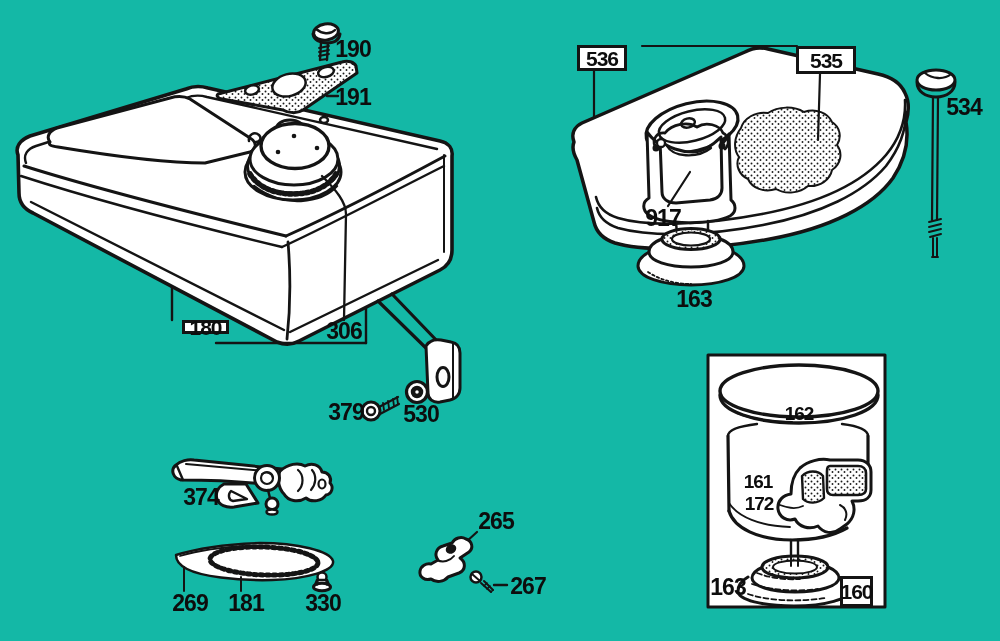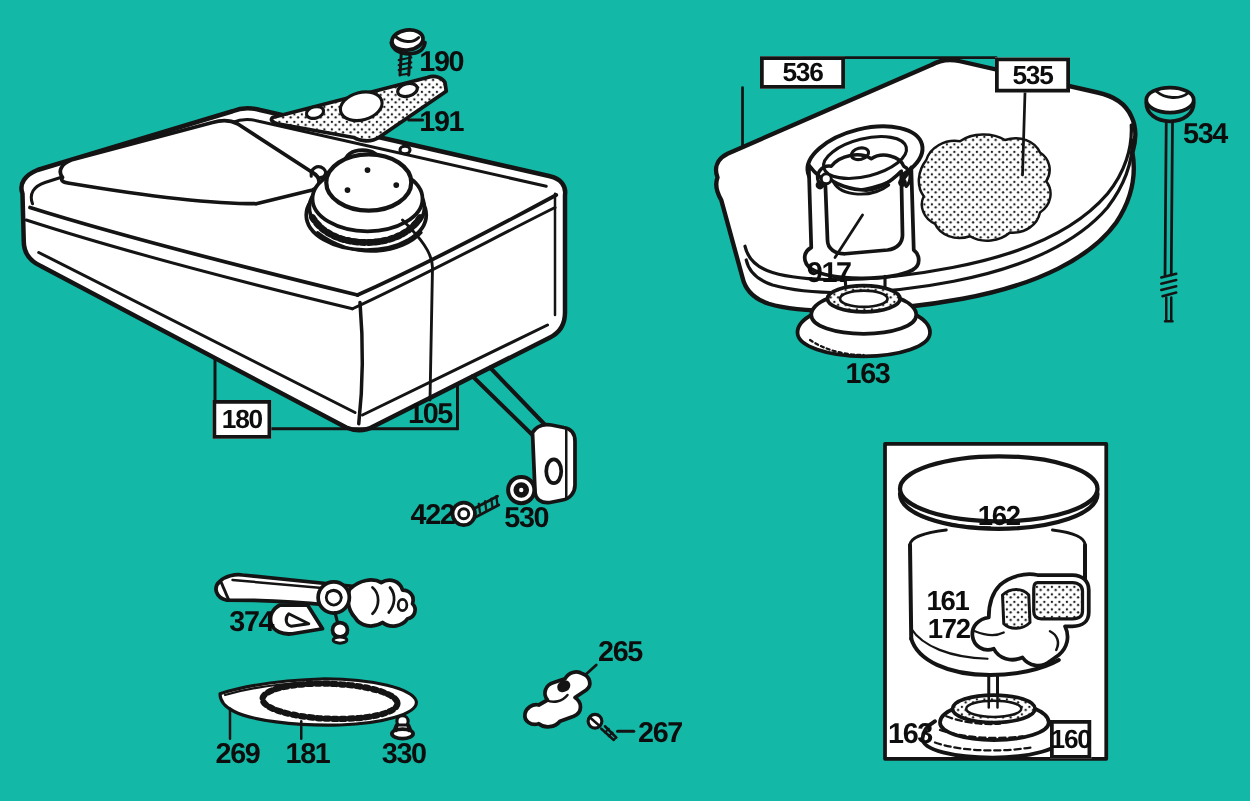--- a/index.html
+++ b/index.html
@@ -1,21 +1,21 @@
 <!DOCTYPE html>
 <html><head>
 <meta charset="utf-8">
 <style>
   html,body{margin:0;padding:0;background:#fff;}
   .stage{position:relative;width:1000px;height:641px;background:#14b8a6;overflow:hidden;
          font-family:"Liberation Sans","DejaVu Sans",sans-serif;}
   .stage svg{position:absolute;left:0;top:0;}
   .lbl{position:absolute;transform:translate(-50%,-50%);color:#0d0d0d;font-weight:700;
        font-size:23px;letter-spacing:-1px;white-space:nowrap;line-height:1;}
-  .lbl.small{font-size:22px;}
+  .lbl.small{font-size:19px;}
   .boxedlbl{position:absolute;transform:none;display:flex;align-items:center;justify-content:center;
        color:#0d0d0d;font-weight:700;font-size:21px;letter-spacing:-1px;line-height:1;
        border:3px solid #141414;background:#fff;box-sizing:border-box;}
 </style>
 </head>
 <body>
 
 <div class="stage">
 
 <svg width="1000" height="641" viewBox="0 0 1000 641">
@@ -223,31 +223,31 @@
       <path d="M 791,556 L 791,566 M 798,556 L 798,566" stroke-width="2"></path>
       <path d="M 757,573 C 770,578 785,580 800,579" stroke-width="1.8" stroke-dasharray="5,3"></path>
       <path d="M 752,584 C 770,590 795,592 818,589" stroke-width="1.8" stroke-dasharray="5,3"></path>
       <path d="M 748,594 C 768,601 800,602 825,598" stroke-width="1.8" stroke-dasharray="5,3"></path>
     </g>
   </g>
 </svg>
 
   <span class="lbl" style="left:353px;top:49px">190</span>
   <span class="lbl" style="left:353px;top:97px">191</span>
-  <span class="boxedlbl" style="left:170px;top:320px;width:47px;height:31px">180</span>
-  <span class="lbl" style="left:344px;top:331px">105</span>
-  <span class="lbl" style="left:346px;top:412px">422</span>
+  <span class="boxedlbl" style="left:182px;top:320px;width:47px;height:14px">180</span>
+  <span class="lbl" style="left:344px;top:331px">306</span>
+  <span class="lbl" style="left:346px;top:412px">379</span>
   <span class="lbl" style="left:421px;top:414px">530</span>
   <span class="lbl" style="left:201px;top:497px">374</span>
   <span class="lbl" style="left:190px;top:603px">269</span>
   <span class="lbl" style="left:246px;top:603px">181</span>
   <span class="lbl" style="left:323px;top:603px">330</span>
   <span class="lbl" style="left:496px;top:521px">265</span>
   <span class="lbl" style="left:528px;top:586px">267</span>
-  <span class="boxedlbl" style="left:608px;top:45px;width:68px;height:26px">536</span>
+  <span class="boxedlbl" style="left:577px;top:45px;width:50px;height:26px">536</span>
   <span class="boxedlbl" style="left:796px;top:46px;width:60px;height:28px">535</span>
   <span class="lbl" style="left:964px;top:107px">534</span>
   <span class="lbl" style="left:663px;top:218px">917</span>
   <span class="lbl" style="left:694px;top:299px">163</span>
   <span class="lbl small" style="left:799px;top:413px">162</span>
   <span class="lbl small" style="left:758px;top:481px">161</span>
   <span class="lbl small" style="left:759px;top:503px">172</span>
   <span class="lbl" style="left:728px;top:587px">163</span>
   <span class="boxedlbl" style="left:840px;top:576px;width:33px;height:31px">160</span>
 

